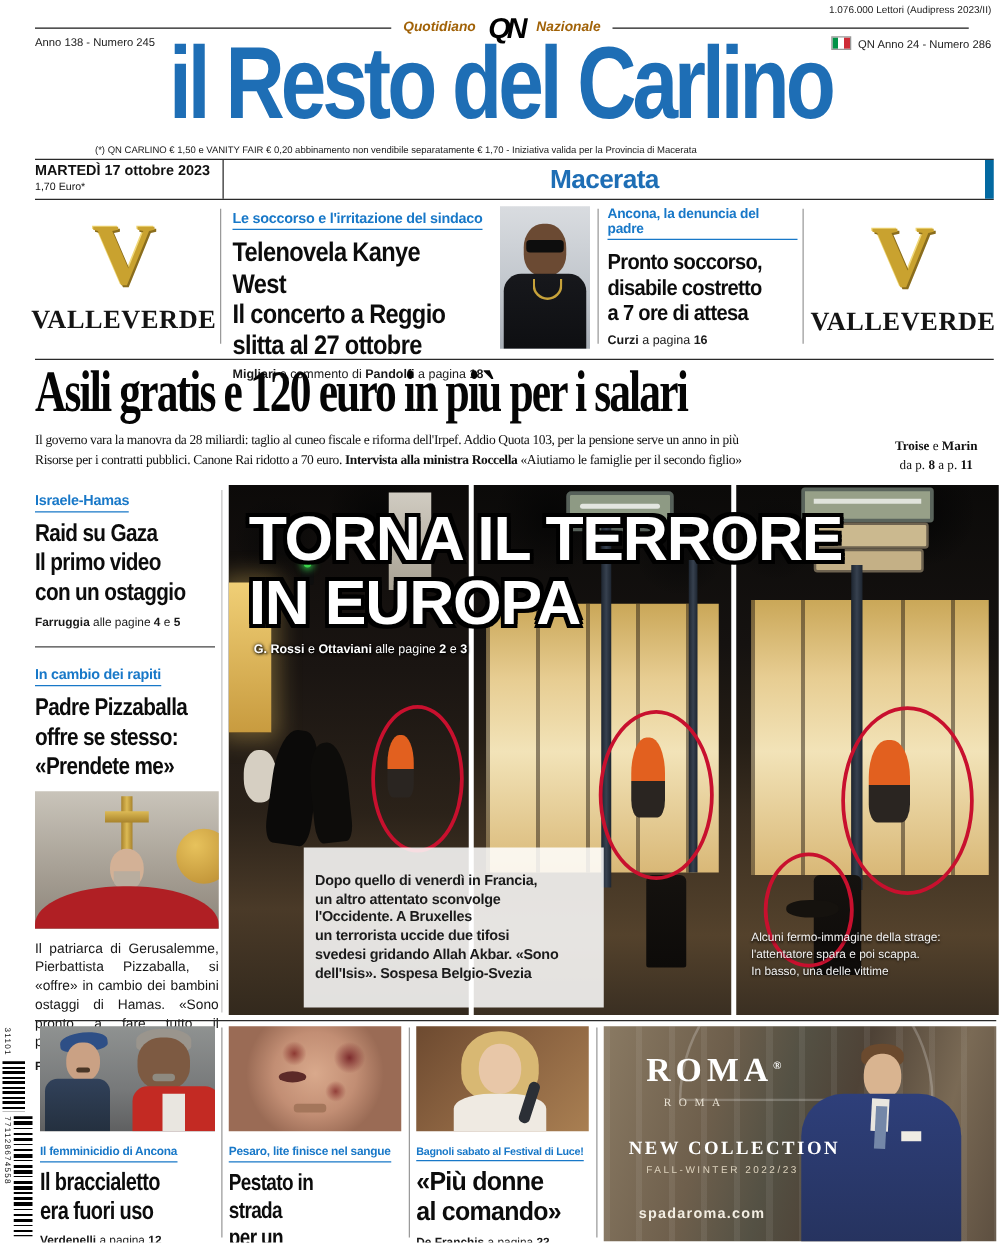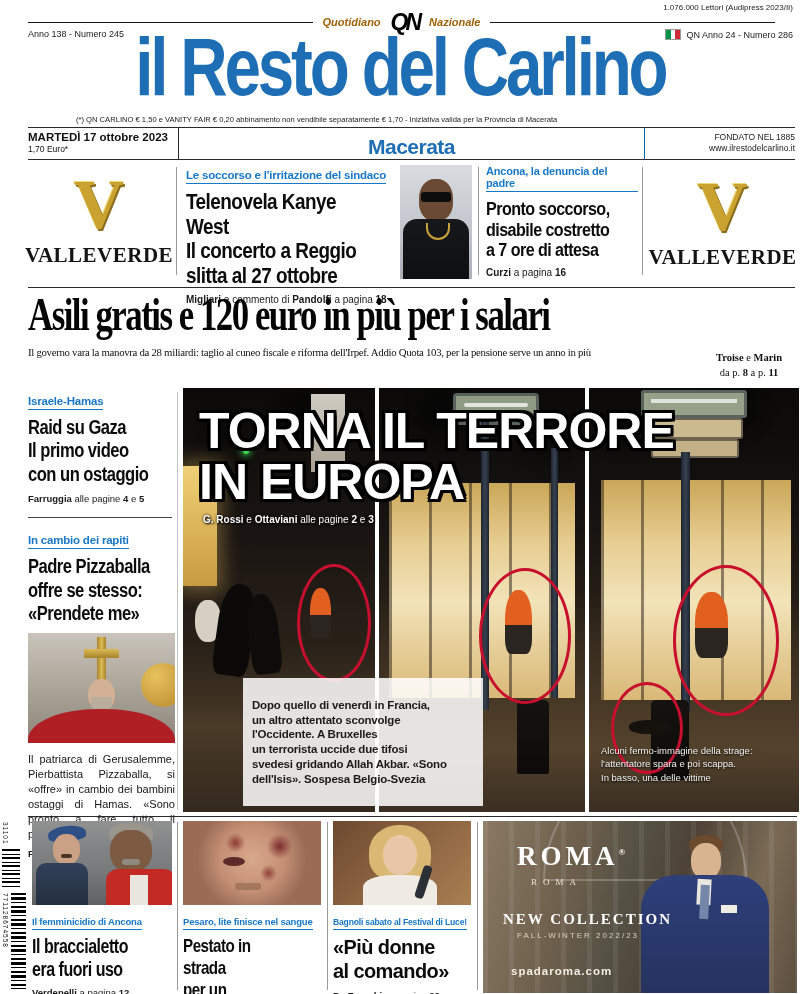--- a/index.html
+++ b/index.html
@@ -21,21 +21,21 @@
   
   .masthead{top:24px;left:0;width:801px;text-align:center;}
   .masthead-text{display:inline-block;font-size:82px;font-weight:bold;letter-spacing:-4px;color:#1e6eb5;transform:scaleX(.8);transform-origin:center;line-height:1.05;}
   .fineprint{top:115px;left:28px;font-size:7.6px;color:#1a1a1a;padding-left:48px;}
 
   
   .dateline{top:127px;left:28px;width:767px;height:31px;border-top:1px solid #2a2a2a;border-bottom:1px solid #2a2a2a;display:flex;}
   .dl-left{width:150px;padding-top:3px;}
   .dl-date{font-size:11.5px;font-weight:bold;}
   .dl-price{font-size:8.5px;margin-top:1px;}
-  .dl-center{flex:1;border-left:1px solid #2a2a2a;border-right:1px solid #0369a1;display:flex;align-items:flex-end;justify-content:center;}
+  .dl-center{flex:1;border-left:1px solid #2a2a2a;border-right:7px solid #0369a1;display:flex;align-items:center;justify-content:center;}
   .dl-edition{font-size:21px;font-weight:bold;color:#1e6eb5;letter-spacing:-0.5px;}
   .dl-right{width:150px;text-align:right;padding-top:4px;font-size:8.5px;line-height:1.35;color:#222;}
 
   
   .kicker{display:inline-block;color:#1878c8;font-weight:bold;font-size:11.5px;border-bottom:1.5px solid #1878c8;padding-bottom:2px;letter-spacing:-0.2px;}
   .kicker.k11{font-size:11px;}
   .kicker.k95{font-size:9.5px;}
   .kicker.kxs{font-size:8.6px;letter-spacing:-0.2px;}
   .hl{font-weight:bold;color:#0c0c0c;line-height:1.14;letter-spacing:-0.6px;display:inline-block;transform-origin:0 0;}
   .byline{font-size:10px;color:#1a1a1a;}
@@ -231,24 +231,20 @@
 <div class="abs fineprint">(*) QN CARLINO € 1,50 e VANITY FAIR € 0,20 abbinamento non vendibile separatamente € 1,70 - Iniziativa valida per la Provincia di Macerata</div>
 
 <div class="abs dateline">
   <div class="dl-left">
     <div class="dl-date">MARTEDÌ 17 ottobre 2023</div>
     <div class="dl-price">1,70 Euro*</div>
   </div>
   <div class="dl-center">
     <span class="dl-edition">Macerata</span>
   </div>
-  <div class="dl-right">
-    <div>FONDATO NEL 1885</div>
-    <div>www.ilrestodelcarlino.it</div>
-  </div>
 </div>
 
 <div class="abs topband">
   <div class="abs vv vv-left">
     <div class="vv-logo">V</div>
     <div class="vv-name">VALLEVERDE</div>
   </div>
   <div class="abs vdiv tdiv1"></div>
 
   <div class="abs story1">
@@ -285,20 +281,21 @@
     <div class="vv-name">VALLEVERDE</div>
   </div>
 </div>
 
 <div class="abs rule-a"></div>
 
 <div class="abs lead">
   <span class="lead-hl">Asili gratis e 120 euro in più per i salari</span>
   <div class="deck">
     <span class="dl1">Il governo vara la manovra da 28 miliardi: taglio al cuneo fiscale e riforma dell'Irpef. Addio Quota 103, per la pensione serve un anno in più</span>
+    <span class="dl2"><span>Risorse per i contratti pubblici. Canone Rai ridotto a 70 euro. </span><b>Intervista alla ministra Roccella</b><span> «Aiutiamo le famiglie per il secondo figlio»</span></span>
   </div>
   <div class="lead-ref">
     <div><b>Troise</b><span> e </span><b>Marin</b></div>
     <div><span>da p. </span><b>8</b><span> a p. </span><b>11</b></div>
   </div>
 </div>
 
 <div class="abs leftcol">
   <div>
     <span class="kicker">Israele-Hamas</span><br>

